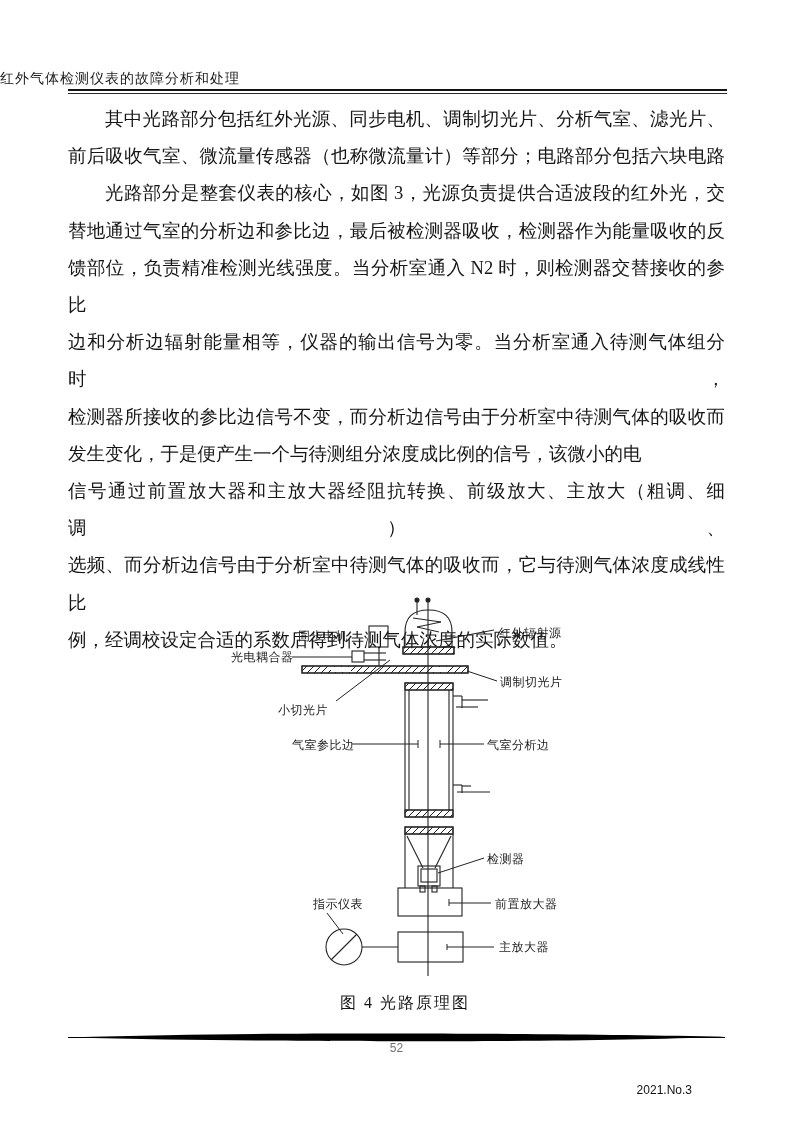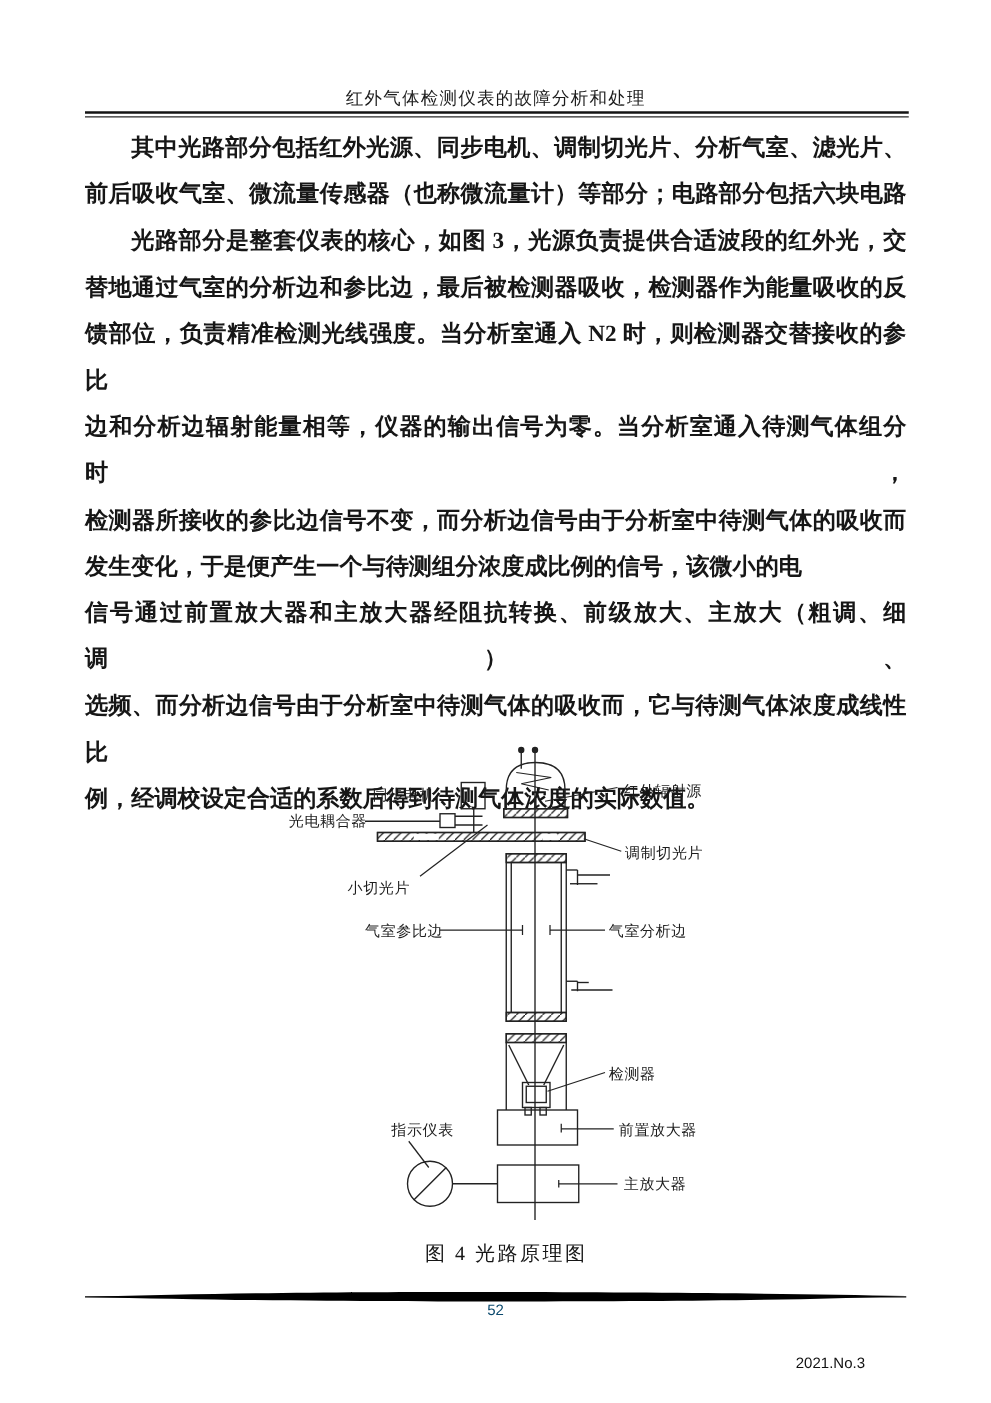--- a/index.html
+++ b/index.html
@@ -1,44 +1,44 @@
 <!DOCTYPE html>
 <html><head>
 <meta charset="utf-8">
 <style>
   html,body{margin:0;padding:0;}
   body{
     width:793px;height:1122px;background:#ffffff;position:relative;overflow:hidden;
     font-family:"Liberation Serif", serif;color:#1a1a1a;
   }
   .running-head{
-    position:absolute;top:70px;left:0;width:793px;text-align:center;
+    position:absolute;top:70px;left:0;width:793px;
     font-size:14px;letter-spacing:1px;color:#1c1c1c;
   }
   .rule-top{position:absolute;left:68px;top:89px;width:659px;height:2px;background:#141414;}
   .rule-bottom{position:absolute;left:68px;top:93px;width:659px;height:1px;background:#2a2a2a;}
   .body-text{
     position:absolute;left:68px;top:101px;width:657px;
     font-size:18.5px;line-height:37.2px;color:#161616;
   }
-  .bl{width:657px;white-space:nowrap0;font-weight:bold;}
+  .bl{width:657px;white-space:nowrap0;}
   .jl{text-align:justify;text-align-last:justify;text-justify:inter-character;}
   .ll{text-align:left;text-align-last:left;}
   .il{text-indent:37px;}
   .figure-wrap{position:absolute;left:0;top:0;}
   .fig-caption{
     position:absolute;left:230px;top:993px;width:350px;text-align:center;
     font-size:16px;letter-spacing:2px;color:#161616;
   }
   svg text{
     font-family:"Liberation Serif", serif;font-size:12px;fill:#1d1d1d;letter-spacing:0.5px;
   }
   .footer-num{
     position:absolute;top:1041px;left:0;width:793px;text-align:center;
-    font-family:"Liberation Sans", sans-serif;font-size:12px;color:#0c4a6e;
+    font-family:"Liberation Sans", sans-serif;font-size:12px;color:#737373;
   }
   .footer-issue{
     position:absolute;top:1041px;right:101px;
     font-family:"Liberation Sans", sans-serif;font-size:12px;color:#111;margin-top:42px;
   }
 </style>
 </head>
 <body>
 
 <div class="running-head">红外气体检测仪表的故障分析和处理</div>

